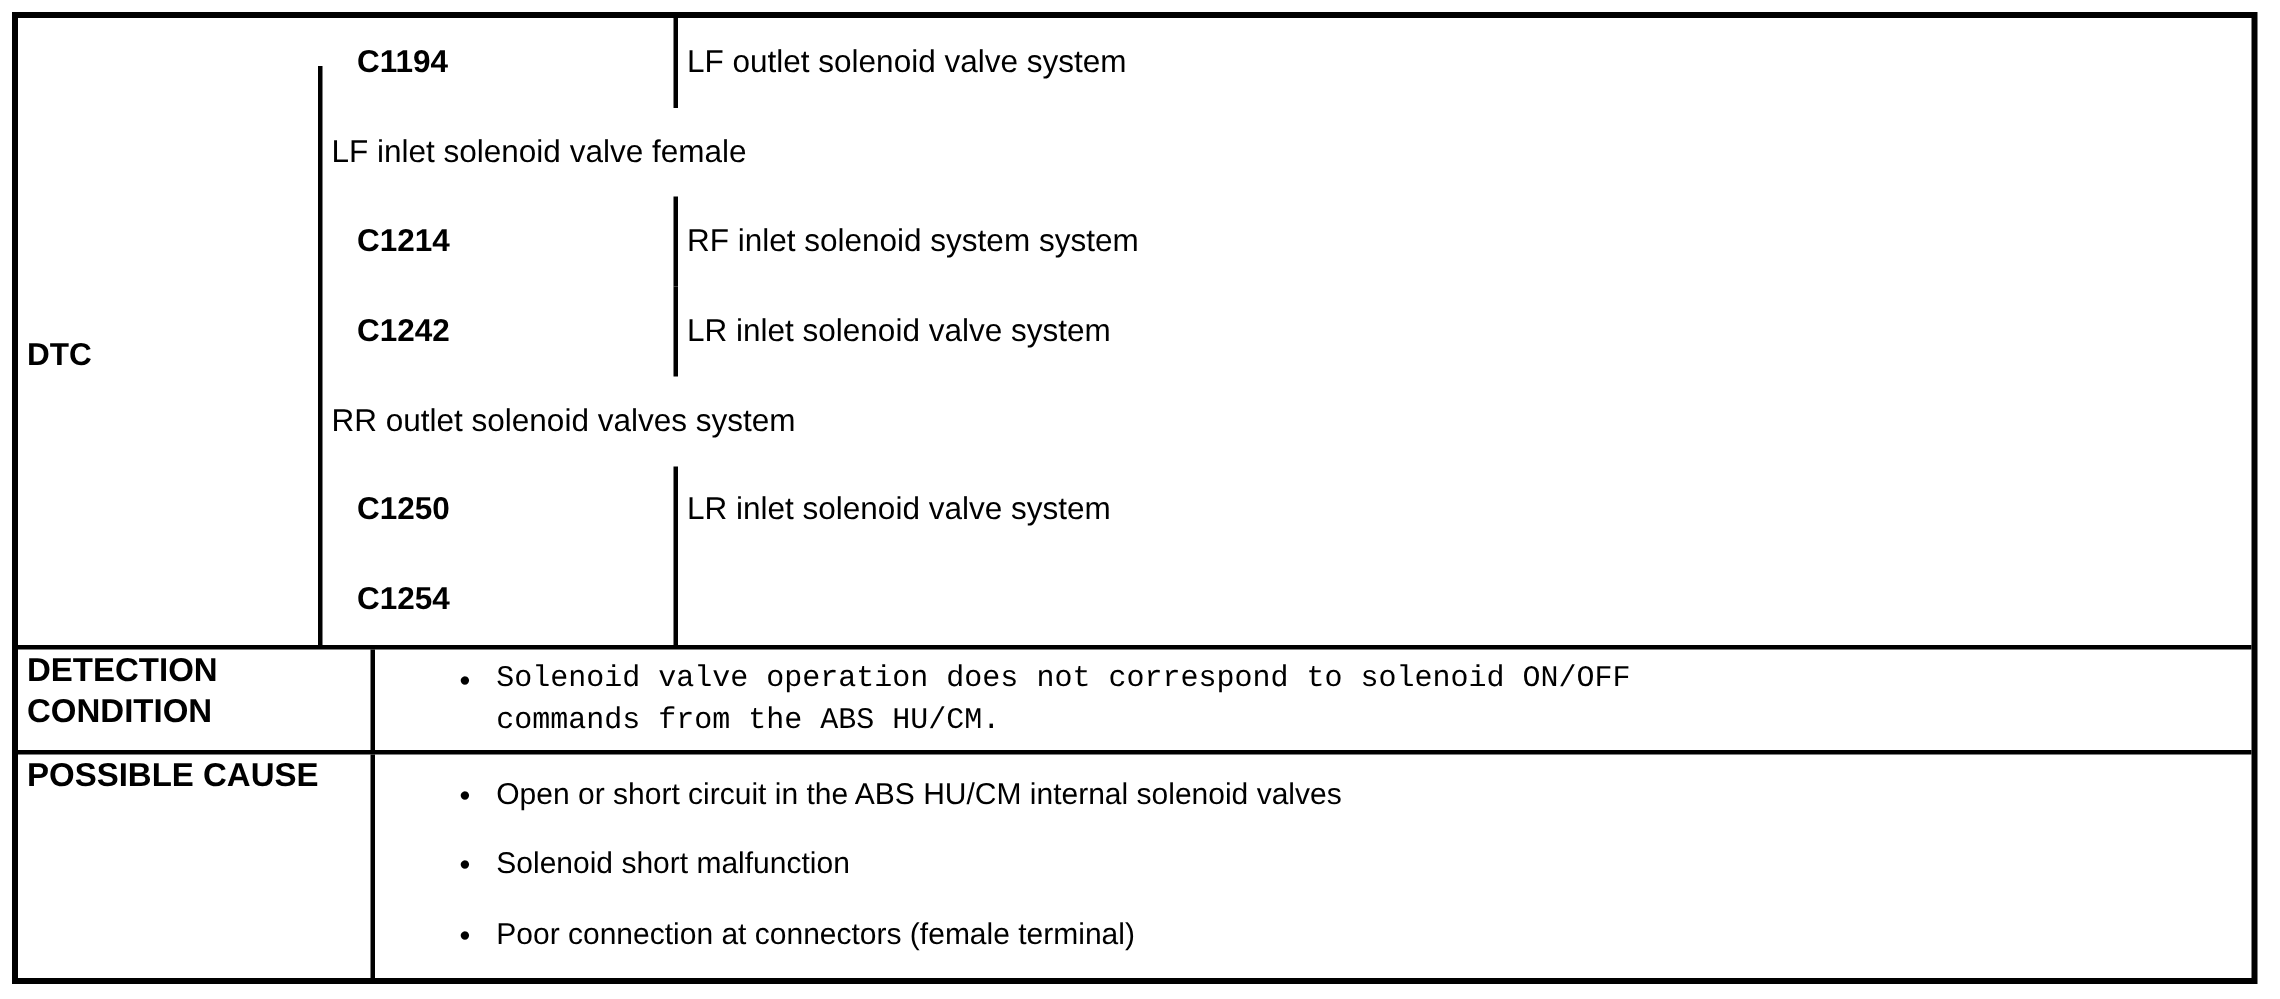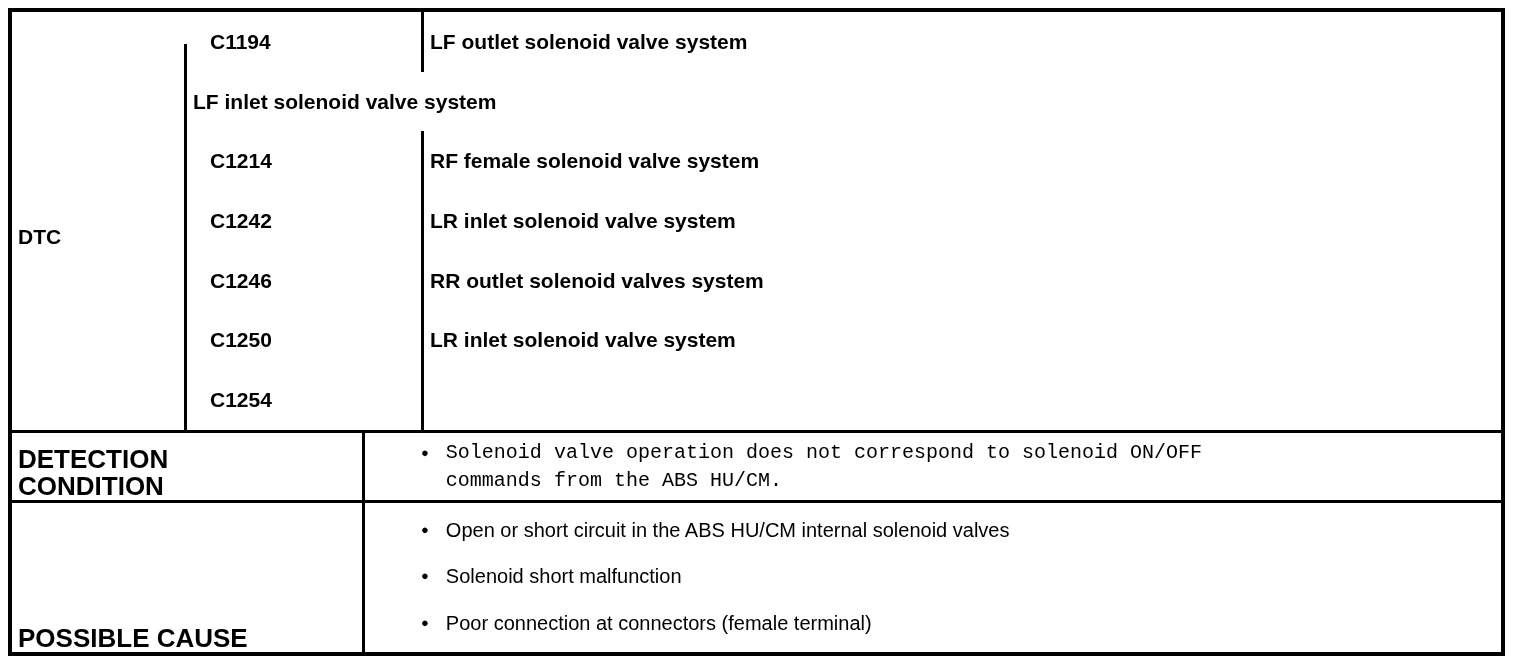--- a/index.html
+++ b/index.html
@@ -28,21 +28,21 @@
     background: #ffffff;
   }
   
   .dtc-section {
     height: 421px;
     display: flex;
     border-bottom: 3px solid #000000;
     box-sizing: border-box;
   }
   .dtc-label-cell {
-    width: 175px;
+    width: 203px;
     border-right: 3px solid #000000;
     box-sizing: border-box;
     display: flex;
     align-items: center;
     padding-left: 6px;
     font-weight: bold;
     font-size: 21px;
     margin-top: 32px;
   }
   .dtc-rows {
@@ -62,44 +62,44 @@
     align-items: center;
     padding-left: 23px;
     font-weight: bold;
     font-size: 21px;
   }
   .dtc-desc-cell {
     flex: 1;
     display: flex;
     align-items: center;
     padding-left: 6px;
-    font-weight: bold;
+    font-weight: normal;
     font-size: 21px;
   }
   
   .info-row {
     display: flex;
     box-sizing: border-box;
   }
   .detection-row {
     height: 70px;
     border-bottom: 3px solid #000000;
   }
   .cause-row {
     flex: 1;
   }
   .row-label-cell {
-    width: 353px;
+    width: 238px;
     border-right: 3px solid #000000;
     box-sizing: border-box;
     display: flex;
-    align-items: flex-end;
+    align-items: flex-start;
     padding-left: 6px;
     font-weight: bold;
-    font-size: 26px;
+    font-size: 22px;
     line-height: 27px;
   }
   .label-wrap-narrow {
     display: inline-block;
     max-width: 190px;
   }
   .row-content-cell {
     flex: 1;
     display: flex;
     flex-direction: column;
@@ -140,32 +140,31 @@
 
     <div class="dtc-section">
       <div class="dtc-label-cell">DTC</div>
       <div class="dtc-rows">
 
         <div class="dtc-code-row">
           <div class="dtc-code-cell">C1194</div>
           <div class="dtc-desc-cell">LF outlet solenoid valve system</div>
         </div>
         <div class="dtc-code-row">
-          <div class="dtc-desc-cell">LF inlet solenoid valve system</div>
+          <div class="dtc-desc-cell">LF inlet solenoid valve female</div>
         </div>
         <div class="dtc-code-row">
           <div class="dtc-code-cell">C1214</div>
-          <div class="dtc-desc-cell">RF female solenoid valve system</div>
+          <div class="dtc-desc-cell">RF inlet solenoid system system</div>
         </div>
         <div class="dtc-code-row">
           <div class="dtc-code-cell">C1242</div>
           <div class="dtc-desc-cell">LR inlet solenoid valve system</div>
         </div>
         <div class="dtc-code-row">
-          <div class="dtc-code-cell">C1246</div>
           <div class="dtc-desc-cell">RR outlet solenoid valves system</div>
         </div>
         <div class="dtc-code-row">
           <div class="dtc-code-cell">C1250</div>
           <div class="dtc-desc-cell">LR inlet solenoid valve system</div>
         </div>
         <div class="dtc-code-row">
           <div class="dtc-code-cell">C1254</div>
         </div>
 

